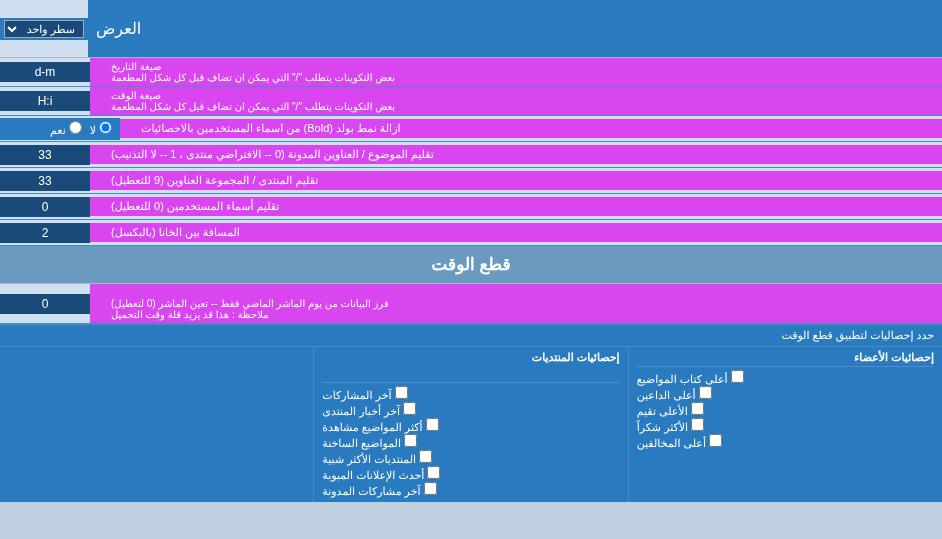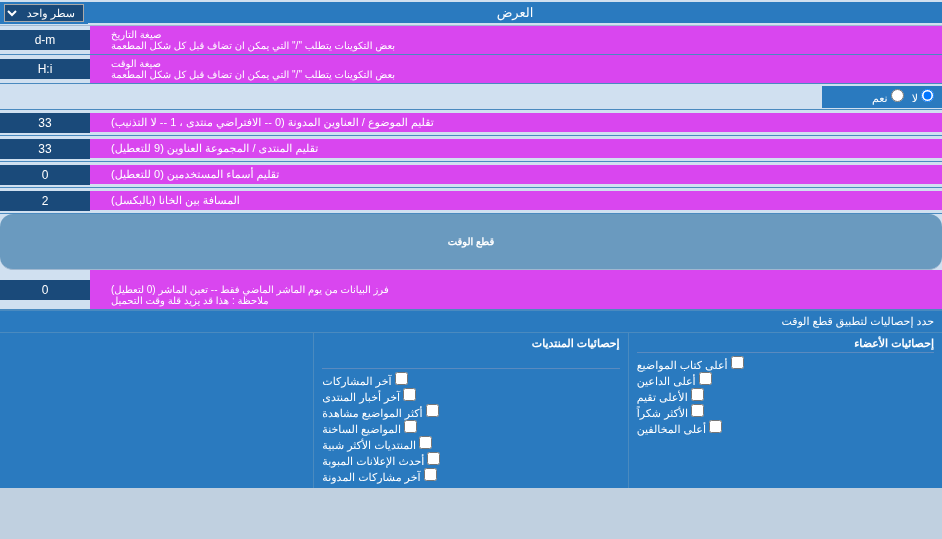--- a/index.html
+++ b/index.html
@@ -10,41 +10,40 @@
       font-size: 12px;
     }
     .main-container {
       width: 942px;
       background: #d0e0f0;
     }
     .section-header {
       background: #6a9abf;
       color: #fff;
       font-weight: bold;
-      font-size: 10px;
-      padding: 22px 10px;
+      font-size: 17px;
+      padding: 8px 10px;
       text-align: center;
       border-bottom: 1px solid #a0b8d0;
-      border-radius: 13px;
     }
     
     .top-row {
       display: flex;
       flex-direction: row;
       align-items: center;
       border-bottom: 1px solid #a0b8d0;
       min-height: 26px;
     }
     .top-row .label-part {
       flex: 1;
       background: #2a7abf;
       color: #fff;
-      text-align: center;
-      padding: 3px 8px;
-      font-size: 13px;
+      text-align: left;
+      padding: 19px 8px;
+      font-size: 16px;
     }
     .top-row .select-part {
       background: #2a7abf;
       padding: 2px 4px;
       display: flex;
       align-items: center;
       justify-content: center;
     }
     .top-row select {
       background: #1a4a7a;
@@ -137,20 +136,23 @@
     <div class="field-label">
       <div style="white-space:pre-line; font-size:10px;">صيغة الوقت
 بعض التكوينات يتطلب "/" التي يمكن ان تضاف قبل كل شكل المطعمة</div>
     </div>
     <div class="field-value">
       <input type="text" value="H:i" style="">
     </div>
   </div>
 
   <div class="field-row">
+    <div class="field-label">
+      <span>ازالة نمط بولد (Bold) من اسماء المستخدمين بالاحصائيات</span>
+    </div>
     <div style="background:#2a7abf; padding:3px 8px; display:flex; align-items:center; gap:8px;">
       <label style="color:#fff; font-size:11px;">
         <input type="radio" name="bold_remove" value="no" checked="" style=""> لا
       </label>
       <label style="color:#fff; font-size:11px;margin-left:42px;">
         <input type="radio" name="bold_remove" value="yes" style=""> نعم
       </label>
     </div>
   </div>
 

